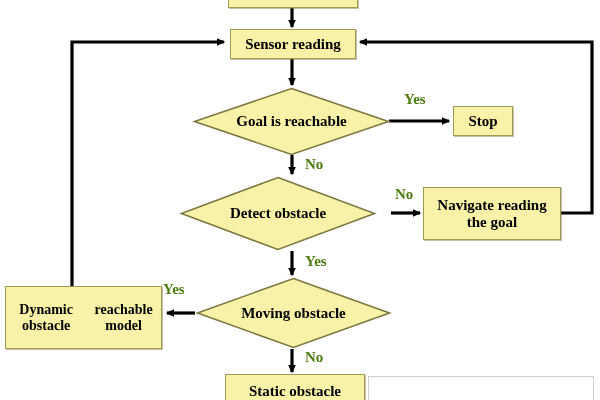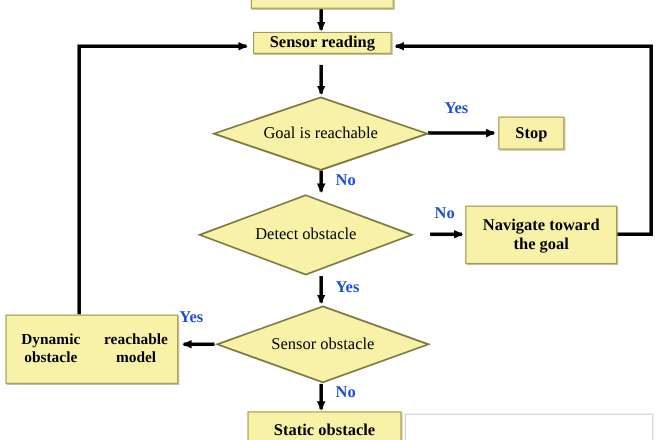--- a/index.html
+++ b/index.html
@@ -52,26 +52,26 @@
   .diamondwrap .dlabel {
     position: absolute;
     left: 0;
     top: 0;
     width: 100%;
     height: 100%;
     display: flex;
     align-items: center;
     justify-content: center;
     color: #000;
-    font-weight: 400;
+    font-weight: 700;
     z-index: 2;
   }
   .edgelabel {
     position: absolute;
-    color: #1d4ed8;
+    color: #4d7c0f;
     font-weight: 700;
     font-family: "Liberation Serif", "DejaVu Serif", serif;
     z-index: 4;
     white-space: nowrap;
   }
   .frame-bottom {
     position: absolute;
     border: 1px solid #cfcfcf;
     pointer-events: none;
     z-index: 1;
@@ -110,48 +110,48 @@
       <path d="M292,349 L292,372" marker-end="url(#ah)"></path>
 
       <path d="M561,213 L592,213 L592,42 L360,42" marker-end="url(#ah)"></path>
 
       <path d="M72,286 L72,42 L224,42" marker-end="url(#ah)"></path>
     </g>
   </svg>
 
   <div class="node boxnode" style="left:228px; top:-14px; width:130px; height:22px; font-size:15px;"></div>
 
-  <div class="node boxnode" style="left:230px; top:29px; width:126px; height:20px; font-size:15px;">Sensor reading</div>
+  <div class="node boxnode" style="left:230px; top:29px; width:126px; height:30px; font-size:15px;">Sensor reading</div>
 
   <div class="diamondwrap" style="left:193px; top:87px; width:197px; height:69px;">
     <svg width="197" height="69" viewBox="0 0 197 69">
       <polygon points="98.5,1.5 195.5,34.5 98.5,67.5 1.5,34.5" fill="#f7f2a8" stroke="#7d7840" stroke-width="1.6"></polygon>
     </svg>
     <div class="dlabel" style="font-size:15px;">Goal is reachable</div>
   </div>
 
   <div class="node boxnode" style="left:453px; top:106px; width:60px; height:30px; font-size:15px;text-align:center;">Stop</div>
 
   <div class="diamondwrap" style="left:180px; top:176px; width:196px; height:75px;">
     <svg width="196" height="75" viewBox="0 0 196 75">
       <polygon points="98,1.5 194.5,37.5 98,73.5 1.5,37.5" fill="#f7f2a8" stroke="#7d7840" stroke-width="1.6"></polygon>
     </svg>
     <div class="dlabel" style="font-size:15px;">Detect obstacle</div>
   </div>
 
   <div class="node boxnode" style="left:423px; top:187px; width:138px; height:53px; font-size:15px; flex-direction:column;">
-    <span>Navigate toward</span>
+    <span>Navigate reading</span>
     <span>the goal</span>
   </div>
 
   <div class="diamondwrap" style="left:196px; top:277px; width:195px; height:72px;">
     <svg width="195" height="72" viewBox="0 0 195 72">
       <polygon points="97.5,1.5 193.5,36 97.5,70.5 1.5,36" fill="#f7f2a8" stroke="#7d7840" stroke-width="1.6"></polygon>
     </svg>
-    <div class="dlabel" style="font-size:15px;">Sensor obstacle</div>
+    <div class="dlabel" style="font-size:15px;">Moving obstacle</div>
   </div>
 
   <div class="node boxnode" style="left:5px; top:286px; width:157px; height:63px; font-size:14px; flex-direction:row;">
     <span>Dynamic obstacle</span>
     <span>reachable model</span>
   </div>
 
   <div class="node boxnode" style="left:225px; top:374px; width:140px; height:34px; font-size:15px;">Static obstacle</div>
 
   <div class="edgelabel" style="left:404px; top:91px; font-size:15px;">Yes</div>

